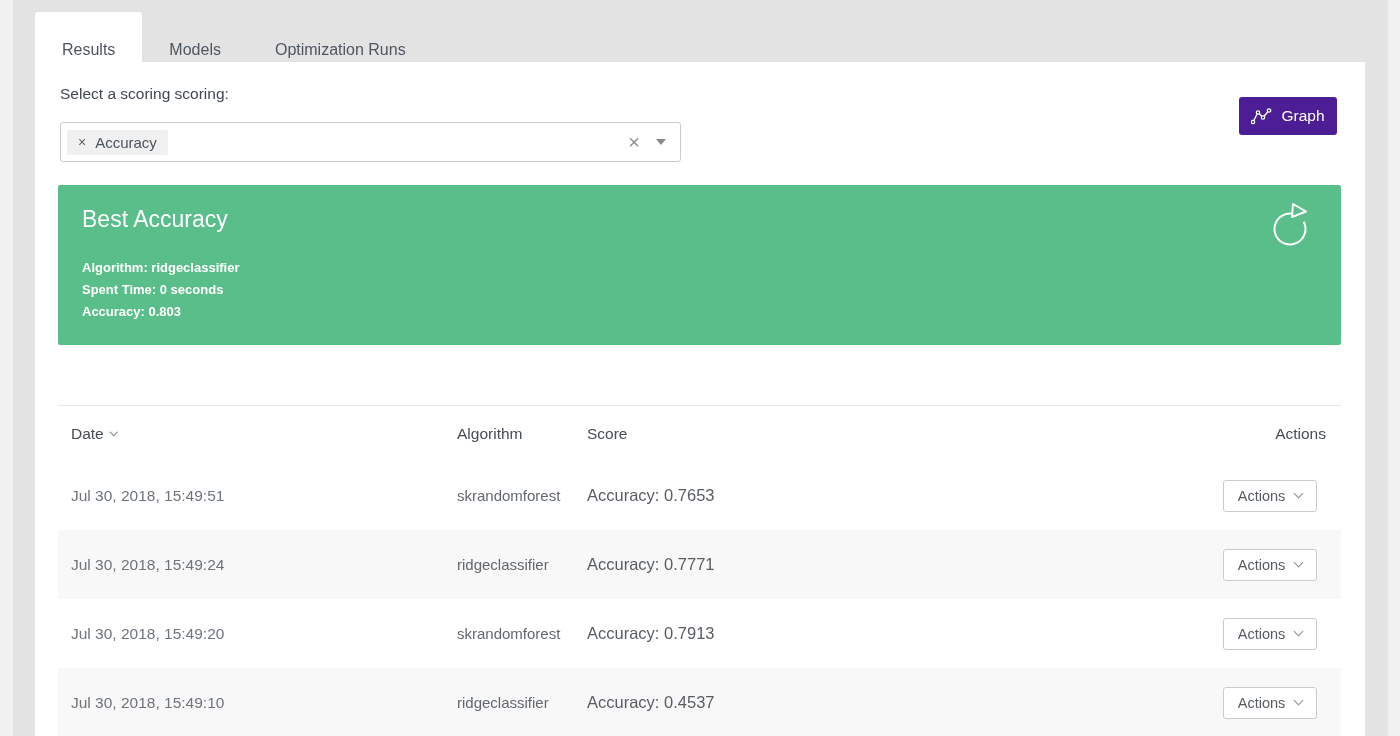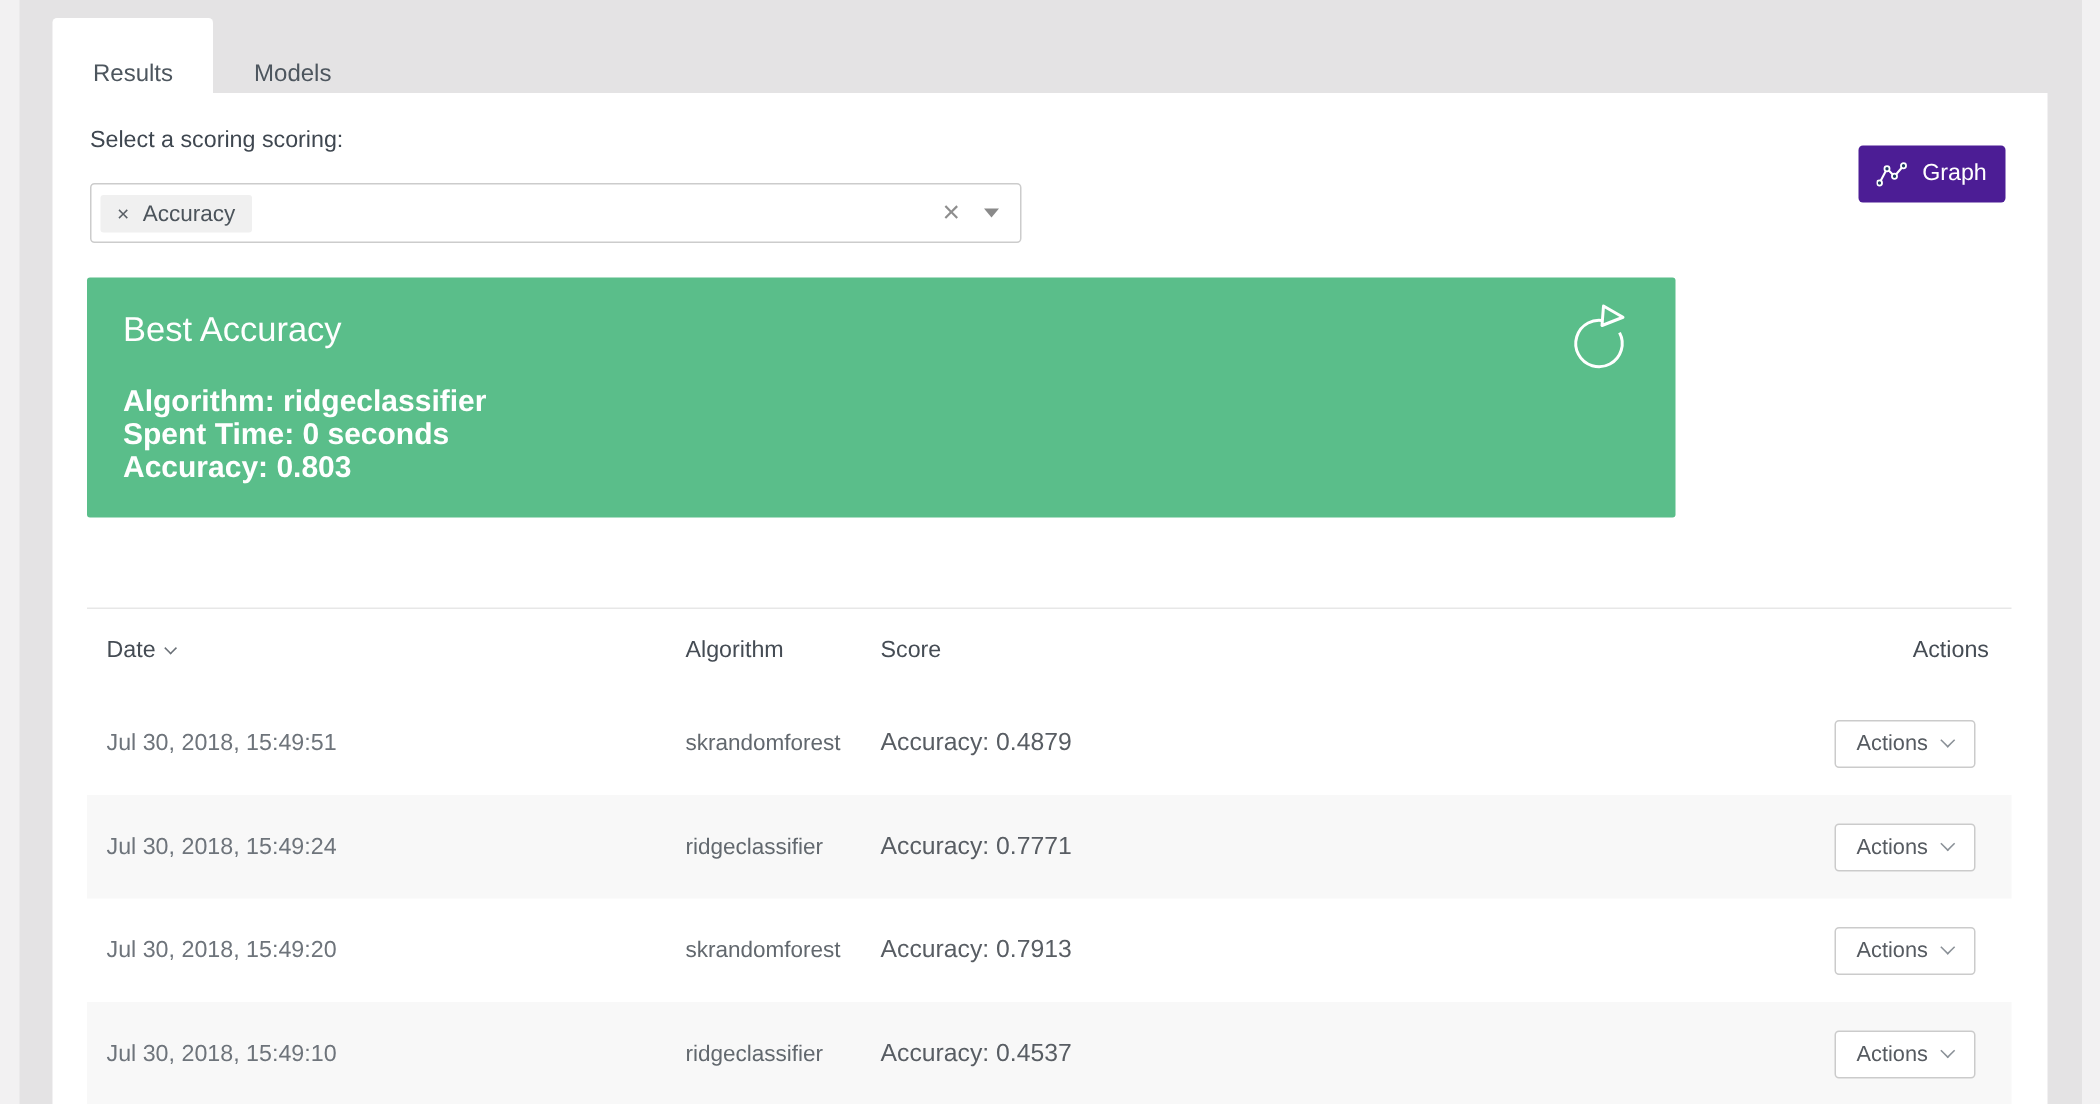--- a/index.html
+++ b/index.html
@@ -48,25 +48,25 @@
 
   .graph-btn {
     position:absolute; left:1204px; top:35px; width:98px; height:38px;
     background:#4c1d95; border:none; border-radius:3px;
     color:#ffffff; font-size:15.5px; font-family:inherit;
     display:flex; align-items:center; justify-content:center; gap:9px; cursor:pointer;
   }
 
   
   .best-card {
-    position:absolute; left:23px; top:123px; width:1059px; height:160px;
+    position:absolute; left:23px; top:123px; width:1283px; height:160px;
     background:#5abe8a; border-radius:2px; color:#ffffff;
   }
   .best-card-title { position:absolute; left:24px; top:21px; font-size:23px; font-weight:400; }
-  .best-card-lines { position:absolute; left:24px; top:72px; font-size:20px; font-weight:600; line-height:22px; }
+  .best-card-lines { position:absolute; left:24px; top:72px; font-size:13px; font-weight:600; line-height:22px; }
   .refresh-wrap { position:absolute; right:26px; top:14px; width:48px; height:52px; cursor:pointer; }
 
   
   .results-table { position:absolute; left:23px; top:343px; width:1283px; border-top:1px solid #e7e7e7; }
   .thead { display:flex; align-items:center; height:55px; font-size:15.5px; color:#454c54; }
   .trow  { display:flex; align-items:center; height:69px; }
   .trow:nth-child(odd) { background:#f8f8f8; }
   .col-date  { width:399px; padding-left:13px; }
   .col-algo  { width:130px; }
   .col-score { flex:1; }
@@ -95,20 +95,21 @@
 </style>
 </head>
 <body>
 
 <div class="edge-strip edge-left"></div>
 <div class="edge-strip edge-right"></div>
 
 <div class="tabbar">
   <div class="tab active">Results</div>
   <div class="tab">Models</div>
+  <div class="tab">Optimization Runs</div>
 </div>
 
 <div class="panel">
 
   <div class="metric-label">Select a scoring scoring:</div>
 
   <div class="metric-select">
     <span class="tag-chip">
       <span class="tag-remove">×</span>
       <span>Accuracy</span>
@@ -154,21 +155,21 @@
         <span class="sort-chev"></span>
       </div>
       <div class="col-algo">Algorithm</div>
       <div class="col-score">Score</div>
       <div class="col-actions">Actions</div>
     </div>
 
     <div class="trow">
       <div class="col-date cell-date">Jul 30, 2018, 15:49:51</div>
       <div class="col-algo cell-algo">skrandomforest</div>
-      <div class="col-score cell-score">Accuracy: 0.4879</div>
+      <div class="col-score cell-score">Accuracy: 0.7653</div>
       <div class="col-actions">
         <button class="actions-btn">
           <span>Actions</span>
           <span class="chev"></span>
         </button>
       </div>
     </div>
 
     <div class="trow">
       <div class="col-date cell-date">Jul 30, 2018, 15:49:24</div>

